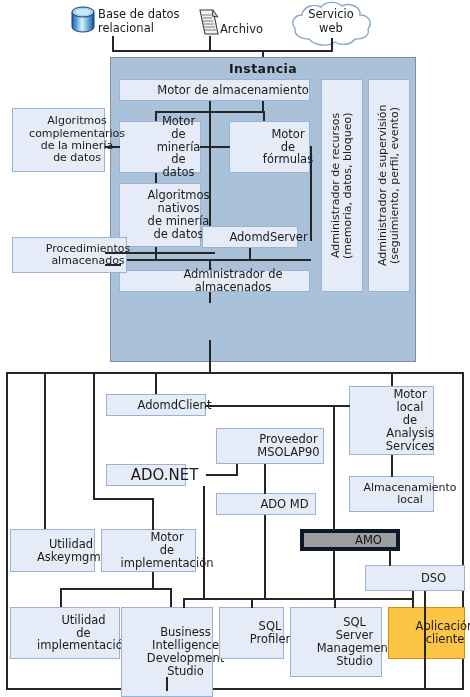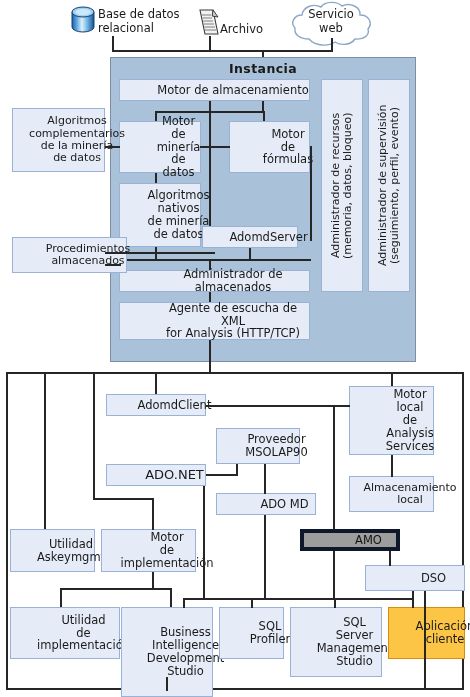--- a/index.html
+++ b/index.html
@@ -113,22 +113,20 @@
 
   <div class="ln lnv" style="left:155px;top:247px;height:14px;"></div>
   <div class="ln lnh" style="left:119px;top:259px;width:192px;"></div>
   <div class="ln lnv" style="left:249px;top:248px;height:12px;"></div>
   <div class="ln lnv" style="left:209px;top:259px;height:12px;"></div>
 
   <div class="node box" style="left:119px;top:270px;width:191px;height:22px;font-size:11.5px;">Administrador de almacenados</div>
 
   <div class="ln lnv" style="left:209px;top:292px;height:11px;"></div>
 
-  <div class="node box" style="left:119px;top:302px;width:191px;height:38px;font-size:11.5px;white-space:pre-line;">Agente de escucha de XML
-for Analysis (HTTP/TCP)</div>
 
   <div class="node subpanel vert" style="left:321px;top:79px;width:42px;height:213px;font-size:11px;white-space:pre-line;">Administrador de recursos
 (memoria, datos, bloqueo)</div>
   <div class="node subpanel vert" style="left:368px;top:79px;width:42px;height:213px;font-size:11px;white-space:pre-line;">Administrador de supervisión
 (seguimiento, perfil, evento)</div>
 
   <div class="node box" style="left:12px;top:108px;width:93px;height:64px;font-size:11px;white-space:pre-line;">Algoritmos
 complementarios
 de la minería
 de datos</div>
@@ -153,24 +151,24 @@
 
   <div class="node box" style="left:106px;top:394px;width:100px;height:22px;font-size:11.5px;">AdomdClient</div>
 
   <div class="node box" style="left:349px;top:386px;width:85px;height:69px;font-size:11.5px;white-space:pre-line;">Motor
 local
 de Analysis
 Services</div>
 
   <div class="ln lnh" style="left:206px;top:405px;width:144px;"></div>
 
-  <div class="node box" style="left:216px;top:428px;width:84px;height:36px;font-size:11.5px;white-space:pre-line;">Proveedor
+  <div class="node box" style="left:216px;top:428px;width:108px;height:36px;font-size:11.5px;white-space:pre-line;">Proveedor
 MSOLAP90</div>
 
-  <div class="node box" style="left:106px;top:464px;width:100px;height:22px;font-size:13px;text-align:center;">ADO.NET</div>
+  <div class="node box" style="left:106px;top:464px;width:80px;height:22px;font-size:15px;text-align:center;">ADO.NET</div>
 
   <div class="ln lnh" style="left:206px;top:474px;width:32px;"></div>
   <div class="ln lnv" style="left:236px;top:464px;height:12px;"></div>
 
   <div class="node box" style="left:216px;top:493px;width:100px;height:22px;font-size:11.5px;">ADO MD</div>
   <div class="ln lnv" style="left:264px;top:464px;height:30px;"></div>
 
   <div class="node box" style="left:349px;top:476px;width:85px;height:36px;font-size:11px;white-space:pre-line;">Almacenamiento
 local</div>
   <div class="ln lnv" style="left:391px;top:455px;height:22px;"></div>

